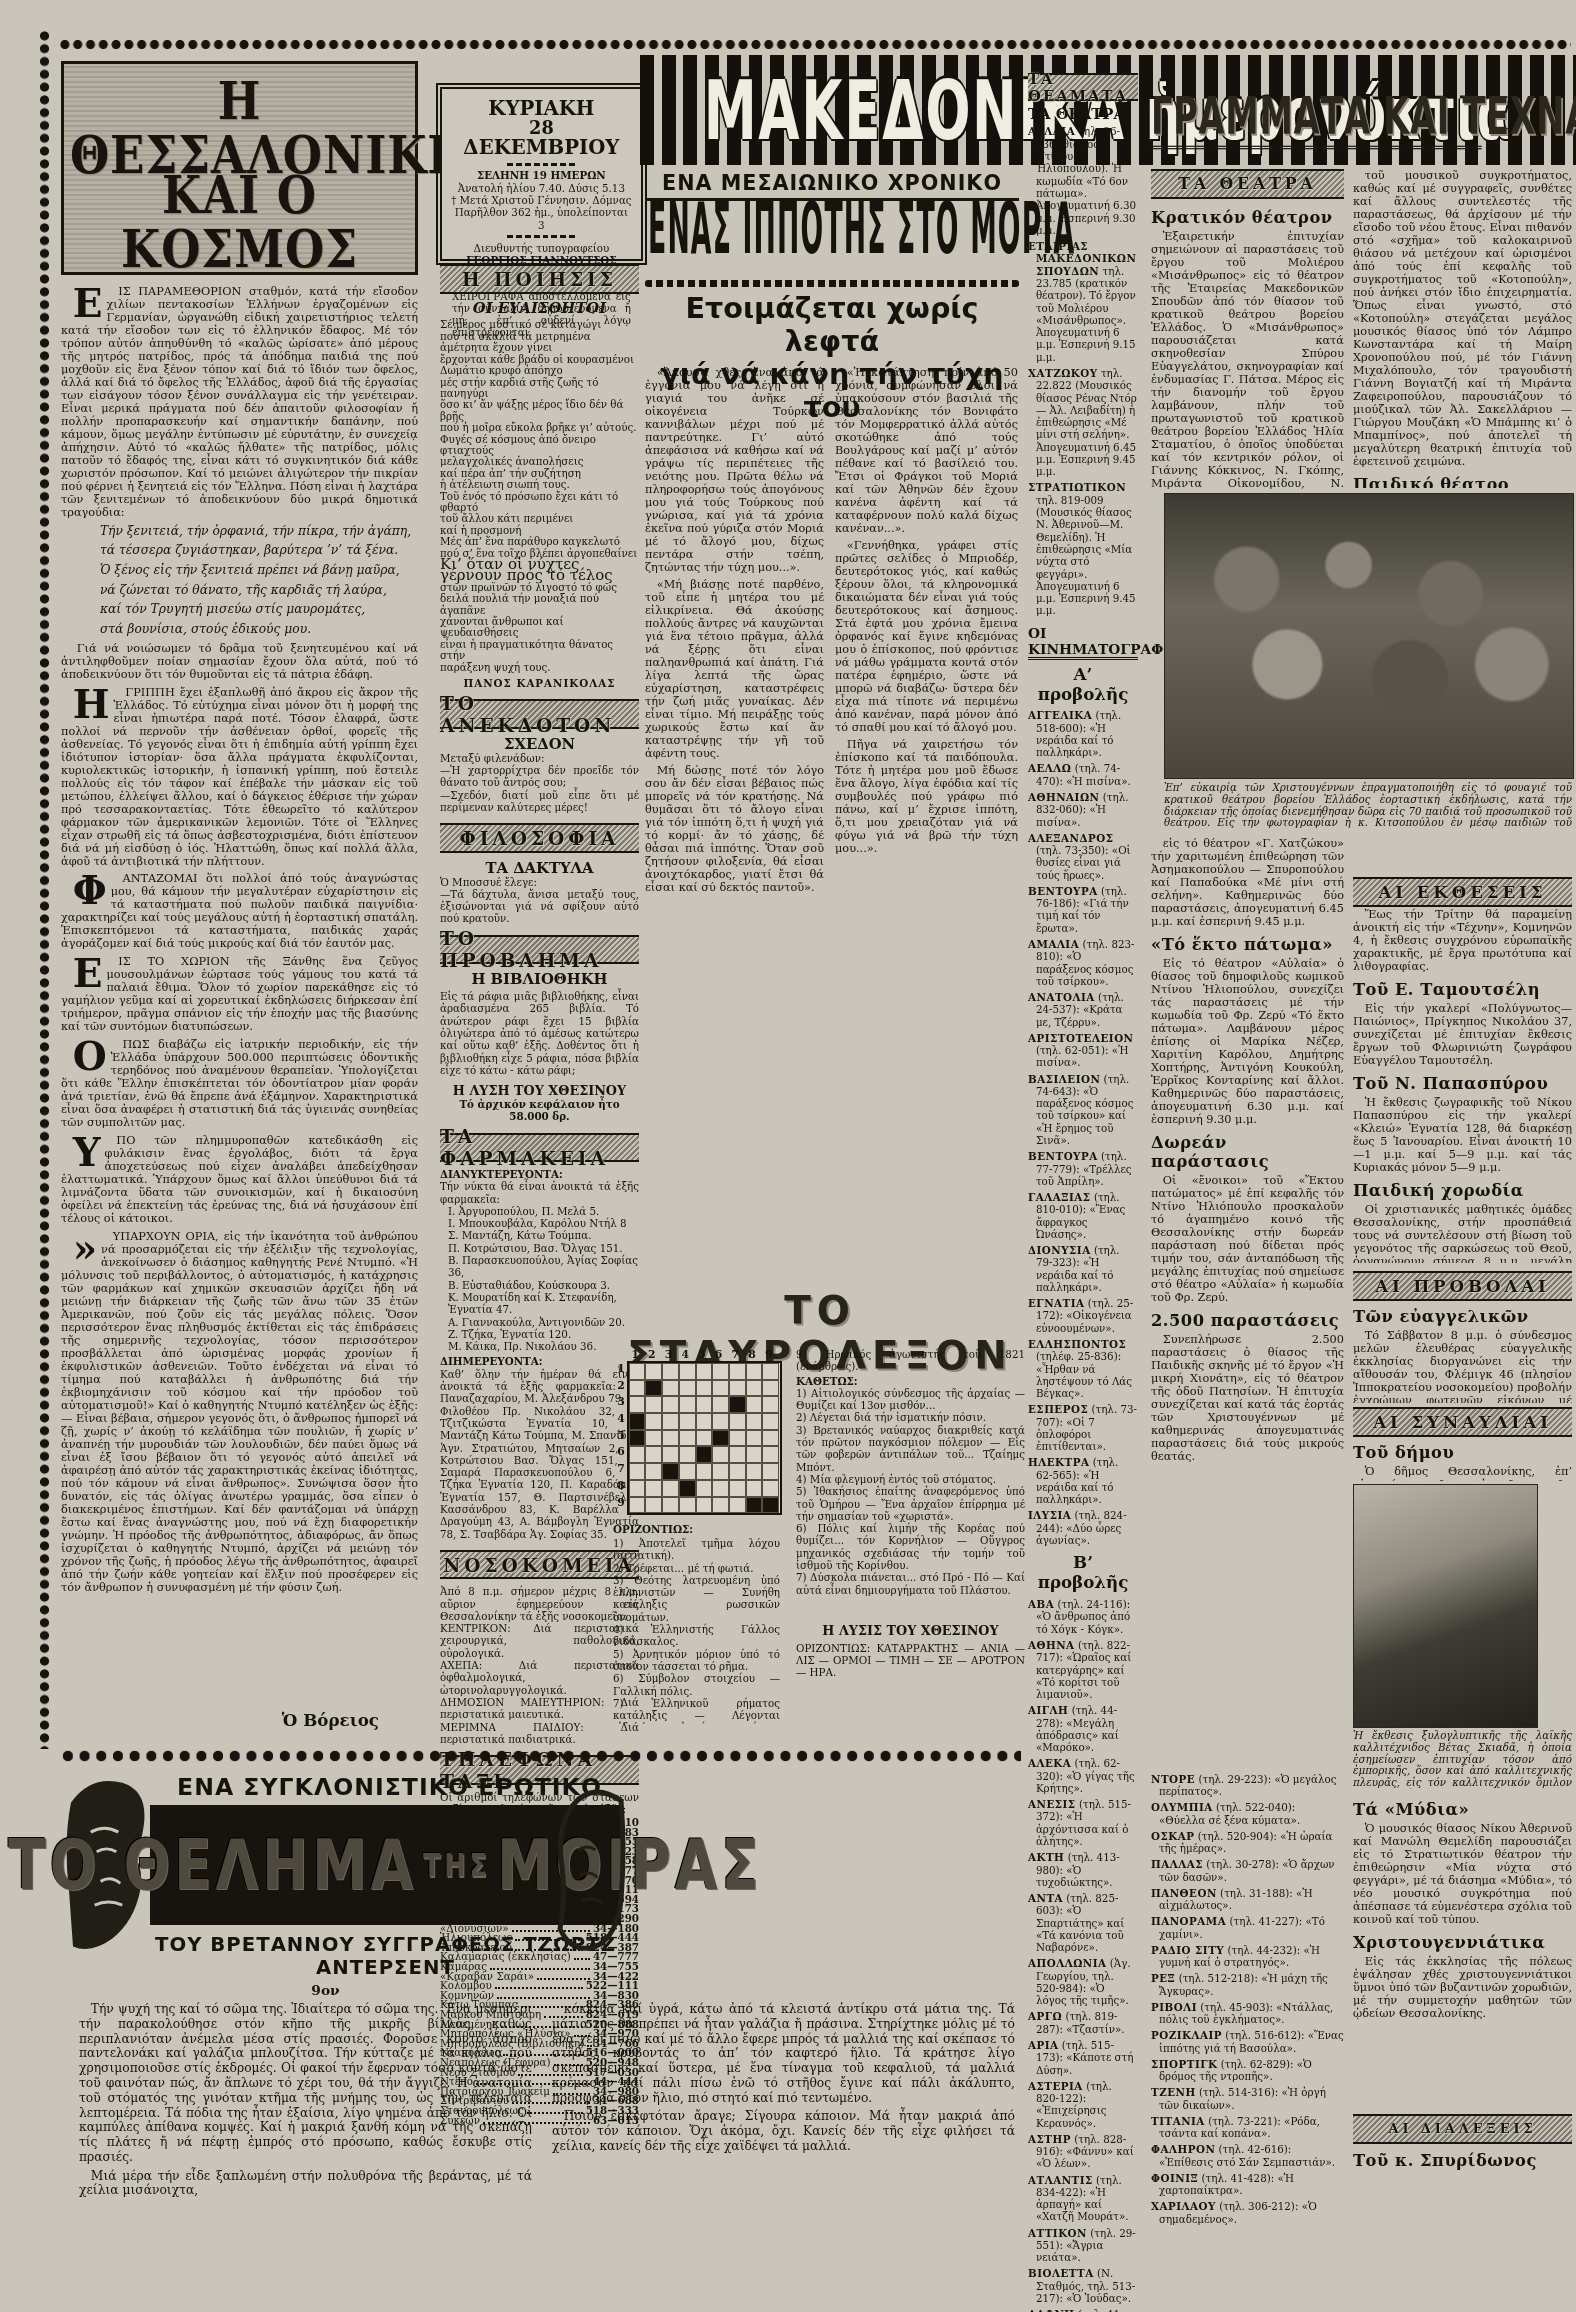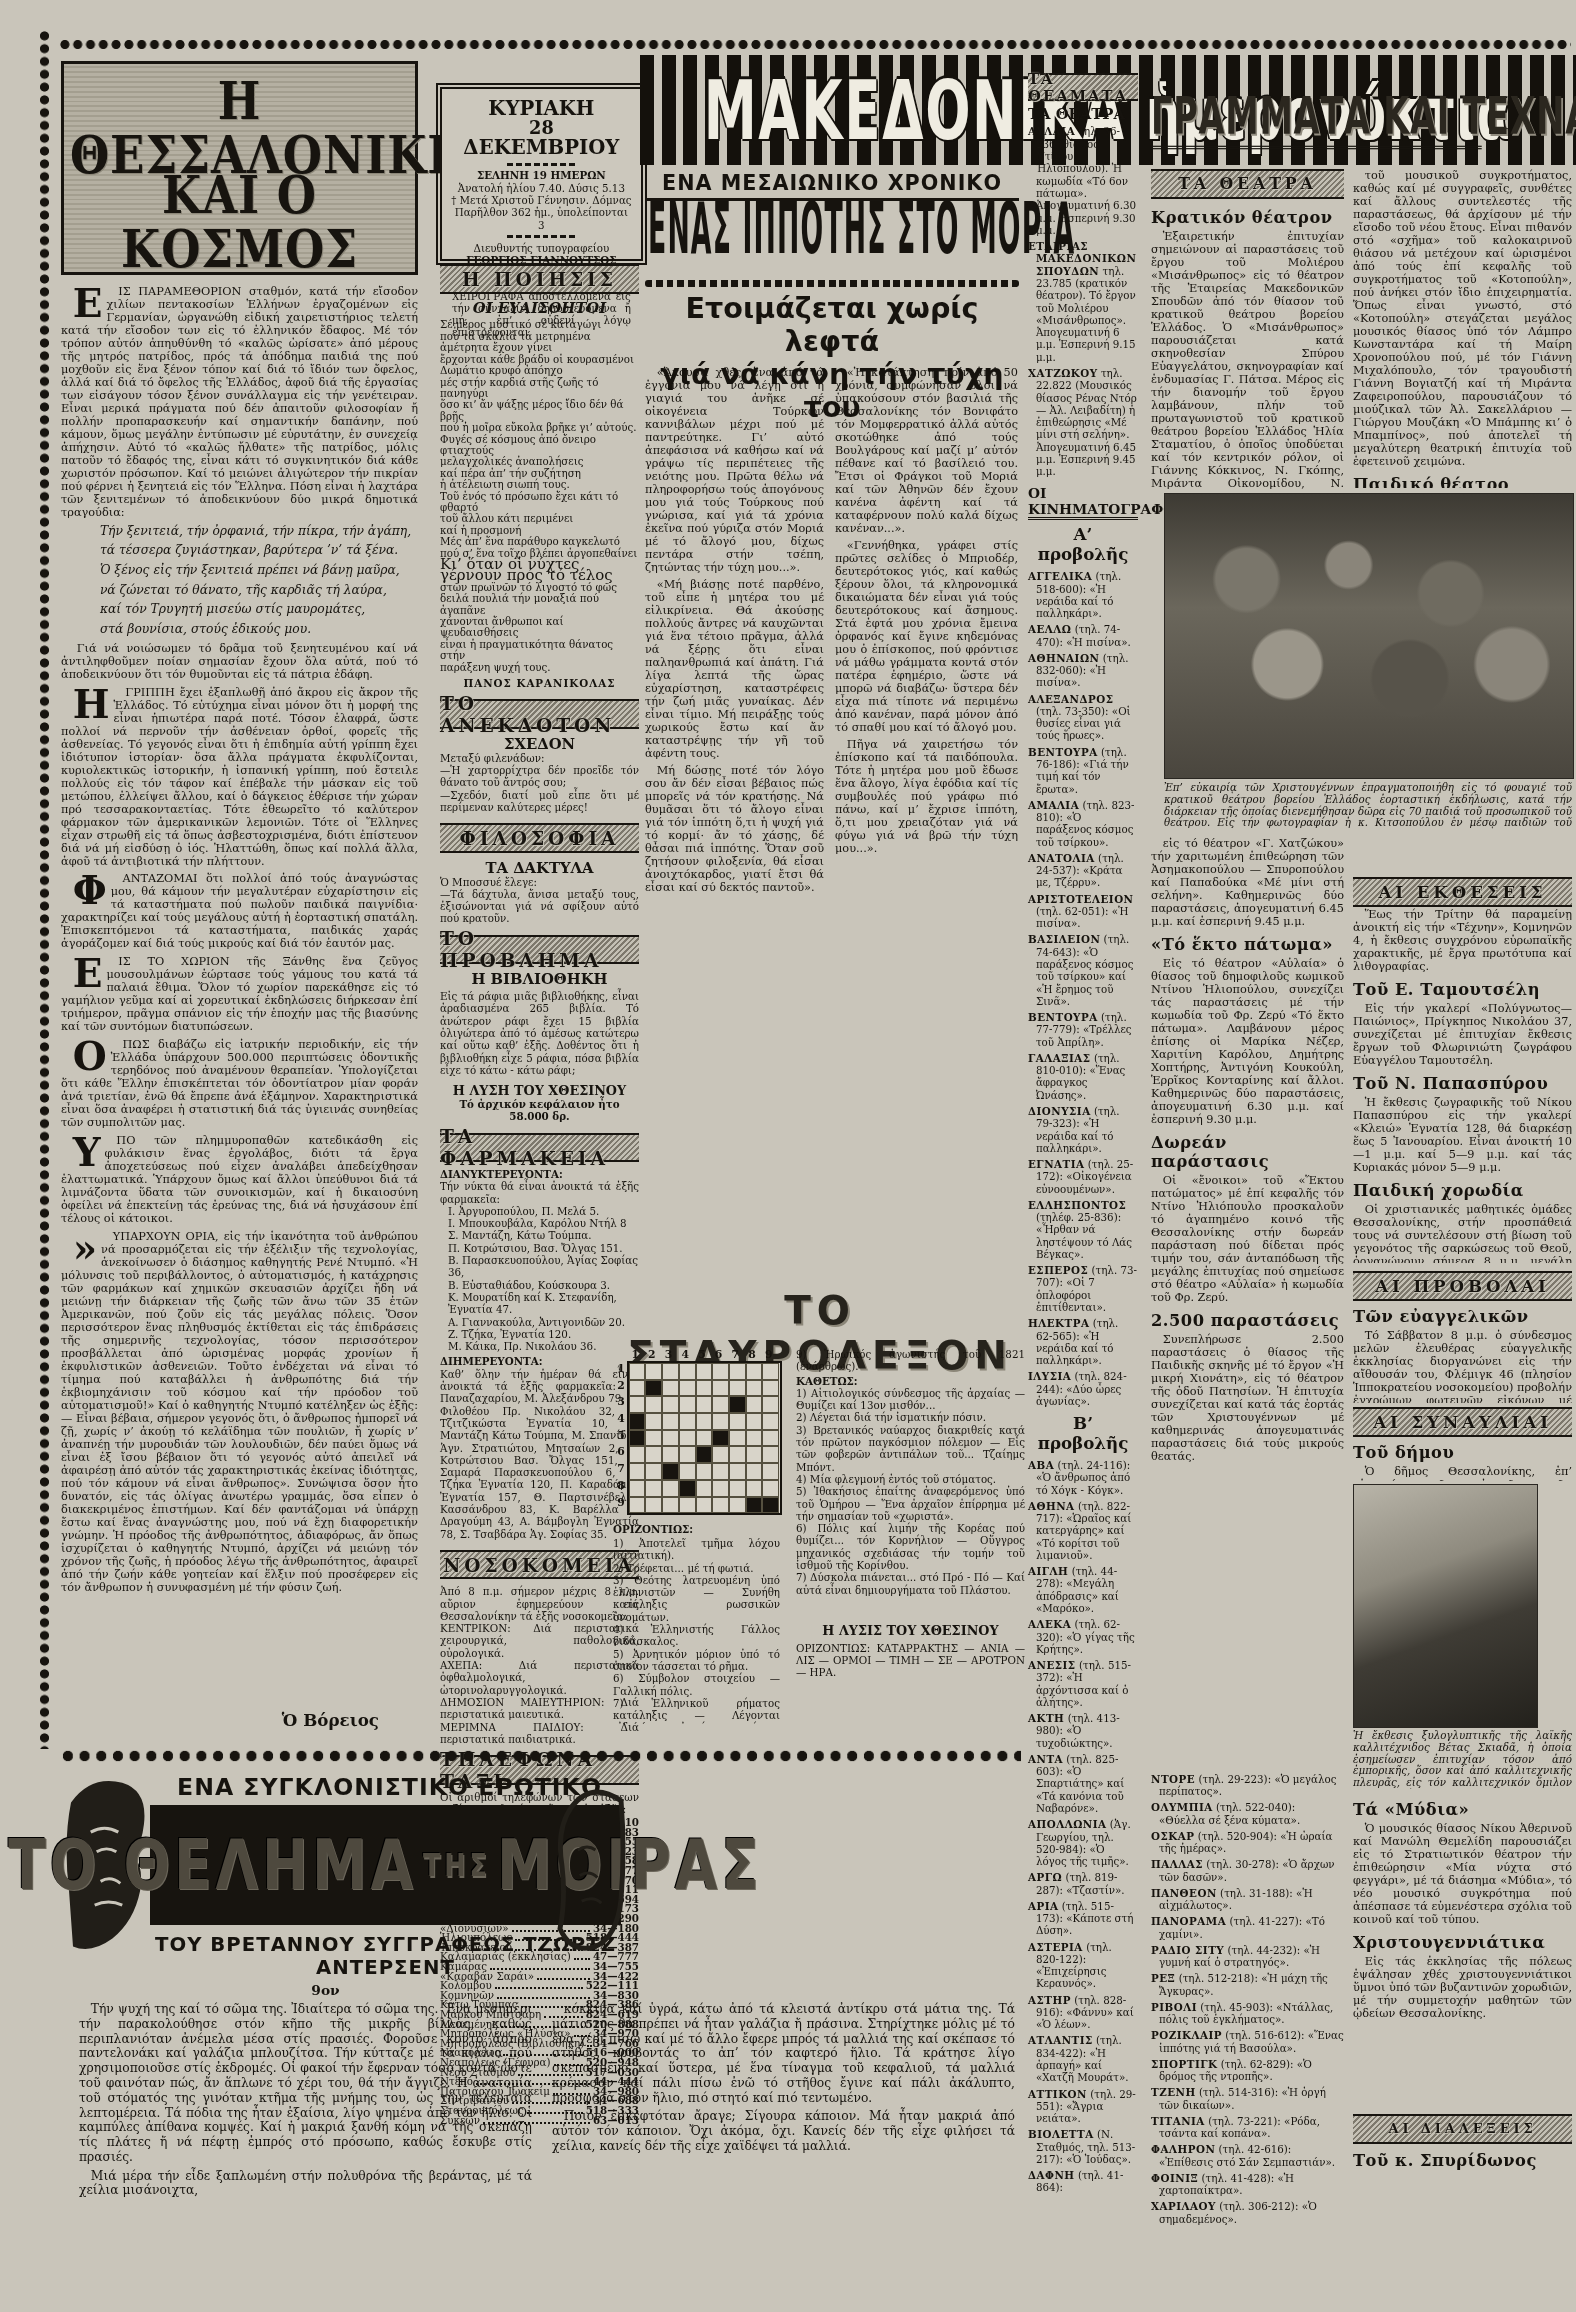--- a/index.html
+++ b/index.html
@@ -663,20 +663,24 @@
       <div class="cin sm">
         <span class="nm">ΕΤΑΙΡΙΑΣ ΜΑΚΕΔΟΝΙΚΩΝ ΣΠΟΥΔΩΝ</span>
         <span>τηλ. 23.785 (κρατικόν θέατρον). Τό ἔργον τοῦ Μολιέρου «Μισάνθρωπος». Ἀπογευματινή 6 μ.μ. Ἑσπερινή 9.15 μ.μ.</span>
       </div>
 
       <div class="cin sm">
         <span class="nm">ΧΑΤΖΩΚΟΥ</span>
         <span>τηλ. 22.822 (Μουσικός θίασος Ρένας Ντόρ — Ἀλ. Λειβαδίτη) ἡ ἐπιθεώρησις «Μέ μίνι στή σελήνη». Ἀπογευματινή 6.45 μ.μ. Ἑσπερινή 9.45 μ.μ.</span>
       </div>
 
+      <div class="cin sm">
+        <span class="nm">ΣΤΡΑΤΙΩΤΙΚΟΝ</span>
+        <span>τηλ. 819-009 (Μουσικός θίασος Ν. Ἀθερινοῦ—Μ. Θεμελίδη). Ἡ ἐπιθεώρησις «Μία νύχτα στό φεγγάρι». Ἀπογευματινή 6 μ.μ. Ἑσπερινή 9.45 μ.μ.</span>
+      </div>
     </div>
   <div class="b" style="font-size:13.8px;border-bottom:3px double #17140f;margin:7.9px 0 3.9px;letter-spacing:0px;">ΟΙ ΚΙΝΗΜΑΤΟΓΡΑΦΟΙ</div>
   <div class="b ctr" style="font-size:16.7px;margin:2px 0 5.9px;">Α’ προβολῆς</div>
   <div>
 
       <div class="cin sm">
         <span class="nm">ΑΓΓΕΛΙΚΑ</span>
         <span>(τηλ. 518-600):</span>
         <span>«Ἡ νεράιδα καί τό παλληκάρι».</span>
       </div>

